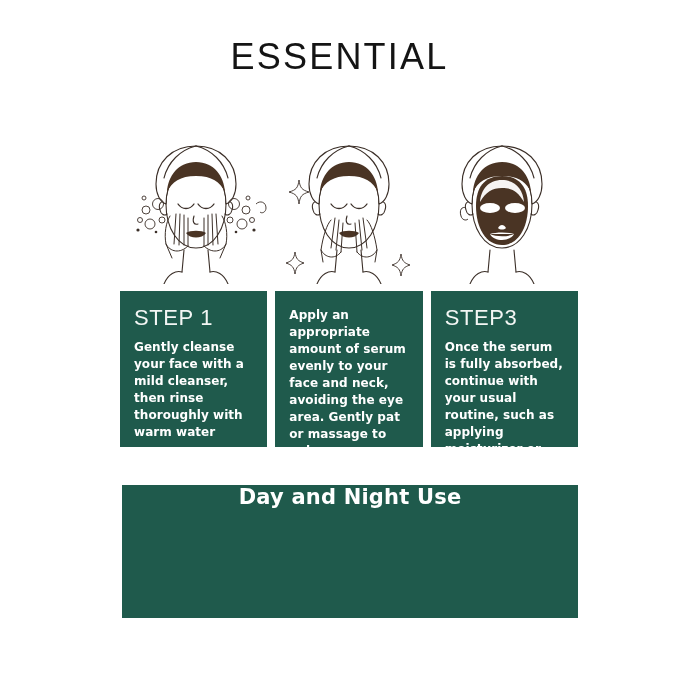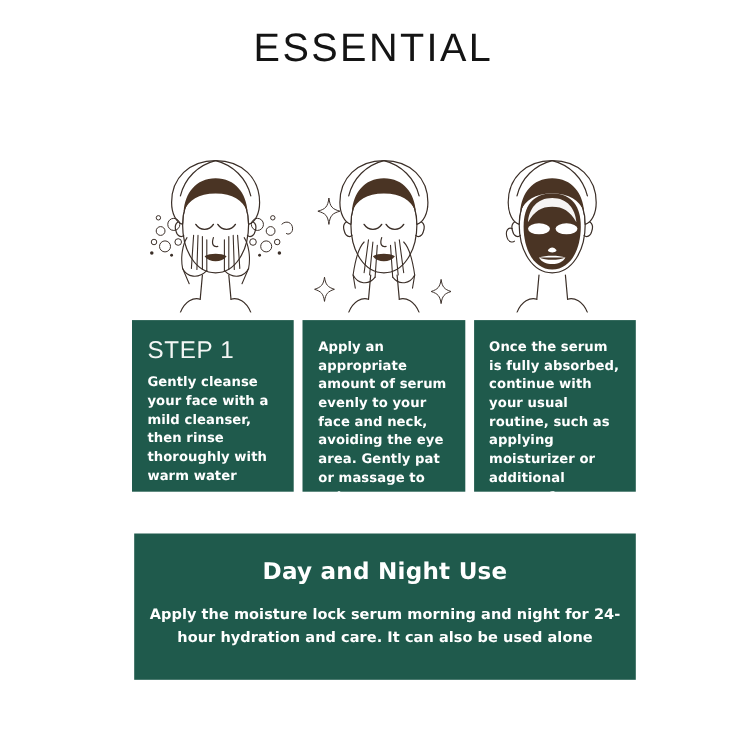--- a/index.html
+++ b/index.html
@@ -12,21 +12,21 @@
     height: 679px;
     font-family: "DejaVu Sans", sans-serif;
     color: #111111;
     overflow: hidden;
     position: relative;
   }
 
   
   .title-block {
     position: absolute;
-    top: 22px;
+    top: 36px;
     left: 0;
     width: 679px;
     text-align: center;
   }
   .title-line {
     font-family: "Liberation Sans", sans-serif;
     font-weight: 300;
     color: #141414;
     letter-spacing: 2.2px;
     line-height: 1.18;
@@ -90,21 +90,20 @@
 
   
   .banner {
     position: absolute;
     top: 485px;
     left: 122px;
     width: 456px;
     height: 133px;
     background: #1f5a4c;
     box-sizing: border-box;
-    padding-top: 22px;
     text-align: center;
   }
   .banner-title {
     font-family: "DejaVu Sans", sans-serif;
     font-weight: bold;
     font-size: 21px;
     color: #ffffff;
     letter-spacing: 0.2px;
     margin-bottom: 18px;
   }
@@ -259,20 +258,20 @@
 
 <div class="cards-row">
   <div class="step-card">
     <div class="step-head">STEP 1</div>
     <div class="step-body">Gently cleanse your face with a mild cleanser, then rinse thoroughly with warm water</div>
   </div>
   <div class="step-card">
     <div class="step-body">Apply an appropriate amount of serum evenly to your face and neck, avoiding the eye area. Gently pat or massage to enhance absorption</div>
   </div>
   <div class="step-card">
+    <div class="step-head">STEP3</div>
     <div class="step-body">Once the serum is fully absorbed, continue with your usual routine, such as applying moisturizer or additional serums for further care</div>
   </div>
 </div>
 
 <div class="banner">
   <div class="banner-title">Day and Night Use</div>
-  <div class="banner-text">Apply the moisture lock serum morning and night for 24-hour hydration and care. It can also be used alone</div>
 </div>
 
 </body></html>

